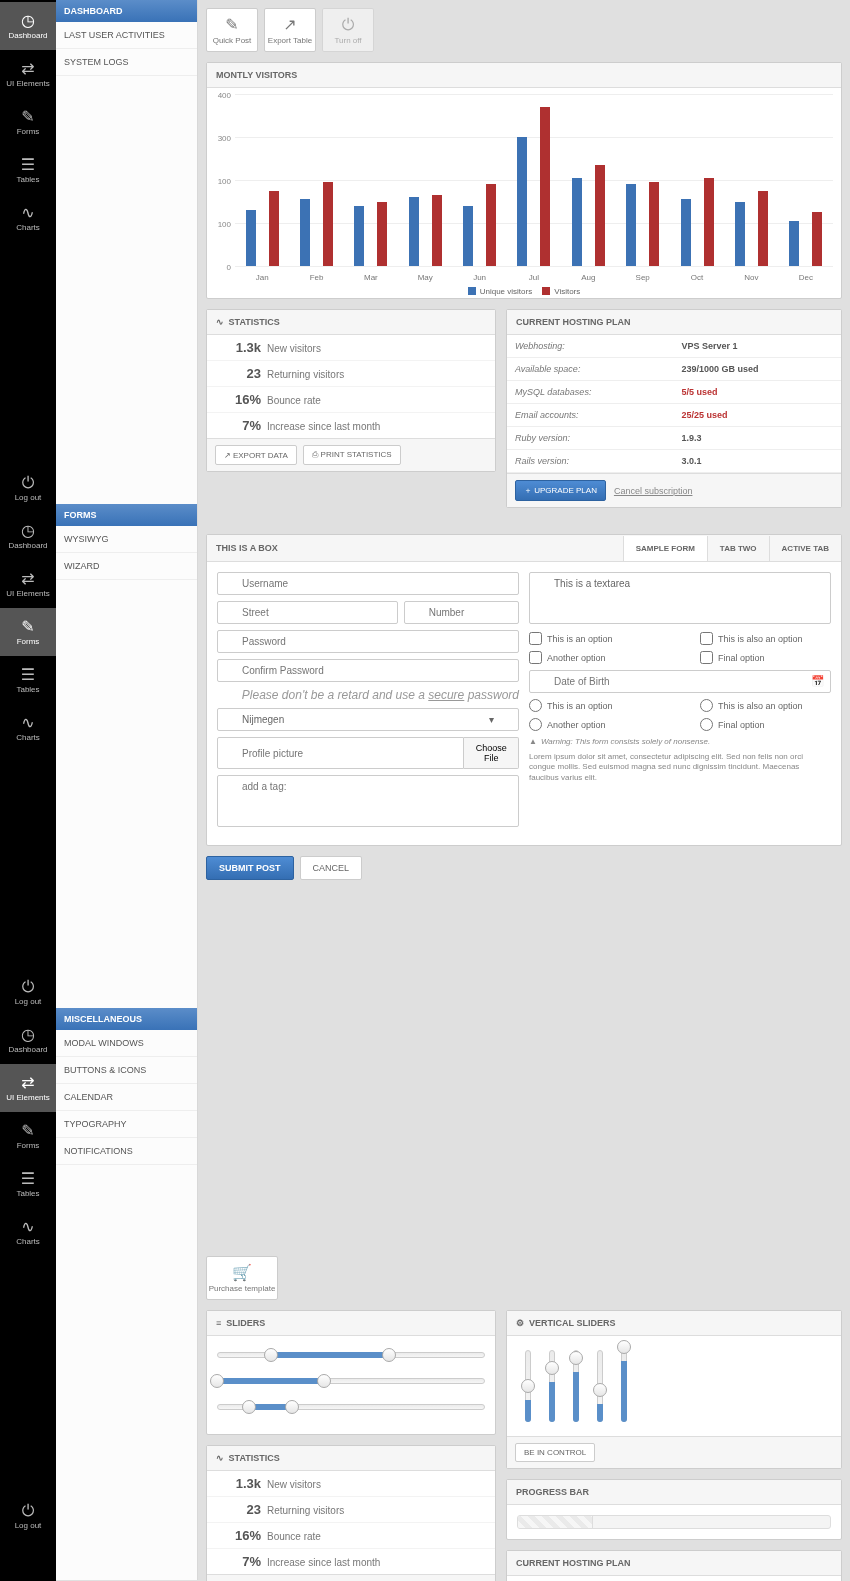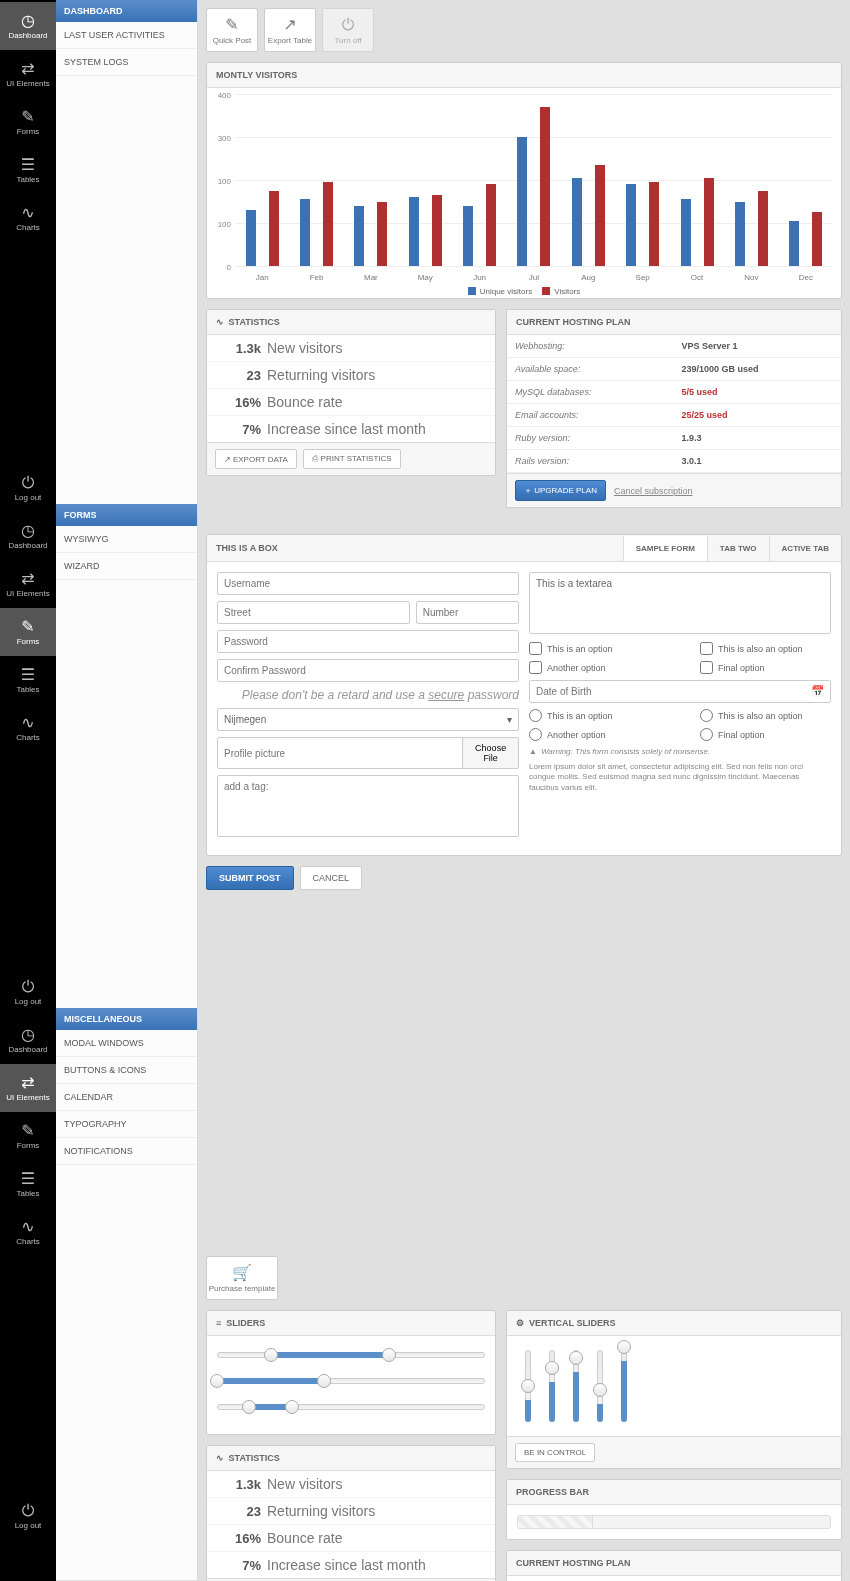--- a/index.html
+++ b/index.html
@@ -32,37 +32,37 @@
 .chart-group { flex: 1; display: flex; align-items: flex-end; justify-content: center; gap: 13px; position: relative; }
 .chart-bar { width: 10px; }
 .bar-a { background: #3c72b4; }
 .bar-b { background: #af3030; }
 .chart-xlabel { position: absolute; bottom: -16px; width: 100%; text-align: center; font-size: 8px; color: #777; }
 .chart-legend { position: absolute; left: 0; right: 0; bottom: 2px; display: flex; justify-content: center; gap: 10px; font-size: 8px; color: #666; }
 .sw { width: 8px; height: 8px; display: inline-block; margin-right: 4px; vertical-align: -1px; }
 .statsrow { display: flex; border-bottom: 1px solid #f3f3f3; padding: 5px 12px; align-items: baseline; }
 .statsrow:last-child { border-bottom: none; }
 .statsval { width: 48px; text-align: right; font-weight: bold; font-size: 13px; color: #555; padding-right: 6px; }
-.statslbl { font-size: 14px; color: #777; }
+.statslbl { font-size: 10px; color: #777; }
 .box-footer { border-top: 1px solid #ddd; padding: 6px 8px; background: #f6f6f6; display: flex; gap: 6px; }
 .minibtn { background: #fff; border: 1px solid #ccc; border-radius: 2px; padding: 4px 8px; font-size: 8px; color: #666; cursor: pointer; text-transform: uppercase; }
 .tbl { width: 100%; border-collapse: collapse; }
 .tbl td { padding: 6px 8px; font-size: 9px; border-bottom: 1px solid #eee; }
 .tbl td:first-child { color: #777; font-style: italic; }
 .tbl td:last-child { text-align: left; font-weight: bold; }
 .red { color: #b33; }
 .bluebg { background: linear-gradient(#4e8cd4,#346eb3); color: #fff; border: 1px solid #2d62a0; }
 .link { color: #888; font-size: 9px; cursor: pointer; text-decoration: underline; }
 .tabs-header { display: flex; align-items: center; border-bottom: 1px solid #ddd; background: #f6f6f6; }
 .tabs-title { padding: 8px 9px; font-size: 9px; font-weight: bold; color: #666; text-transform: uppercase; flex: 1; }
 .tab { padding: 8px 12px; font-size: 8px; font-weight: bold; color: #666; text-transform: uppercase; cursor: pointer; border-left: 1px solid #ddd; }
 .tab.active { background: #fff; }
 .form-row { margin-bottom: 6px; }
-.inp, .sel, textarea { width: 100%; border: 1px solid #ccc; border-radius: 2px; padding: 5px 6px; font-size: 10px; color: #666; background: #fff; }
-textarea { height: 62px; resize: none; }
+.inp, .sel, textarea { width: 100%; border: 1px solid #ccc; border-radius: 2px; padding: 5px 24px; font-size: 10px; color: #666; background: #fff; }
+textarea { height: 52px; resize: none; }
 .note { font-size: 12px; color: #999; font-style: italic; text-align: right; margin-top: 2px; }
 .twoinp { display: flex; gap: 6px; }
 .twoinp .inp:first-child { flex: 2; }
 .twoinp .inp:last-child { flex: 1; }
 .filewrap { display: flex; }
 .filewrap .inp { border-top-right-radius: 0; border-bottom-right-radius: 0; }
 .filebtn { border: 1px solid #ccc; border-left: none; padding: 5px 8px; font-size: 9px; background: #f6f6f6; cursor: pointer; border-radius: 0 2px 2px 0; }
 .checks { display: flex; gap: 40px; }
 .checkcol { flex: 1; display: flex; flex-direction: column; gap: 6px; }
 .ck { display: flex; align-items: center; gap: 5px; font-size: 9px; color: #666; }

